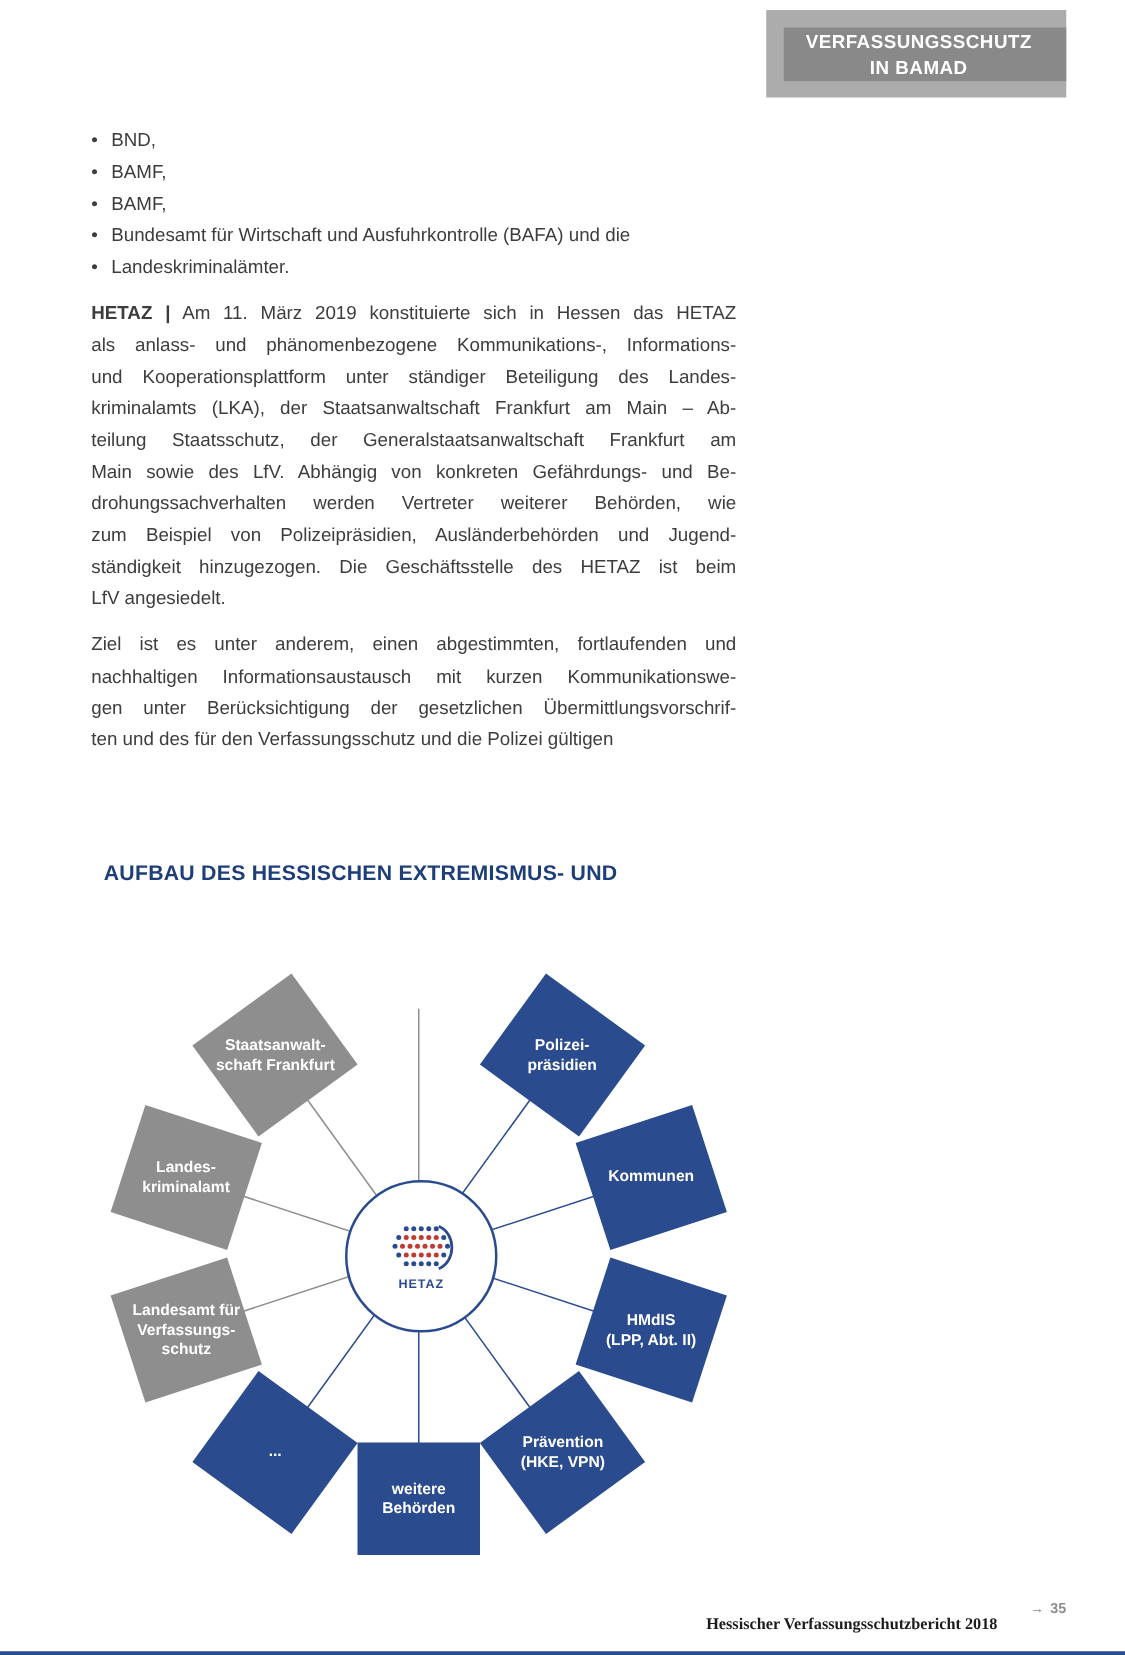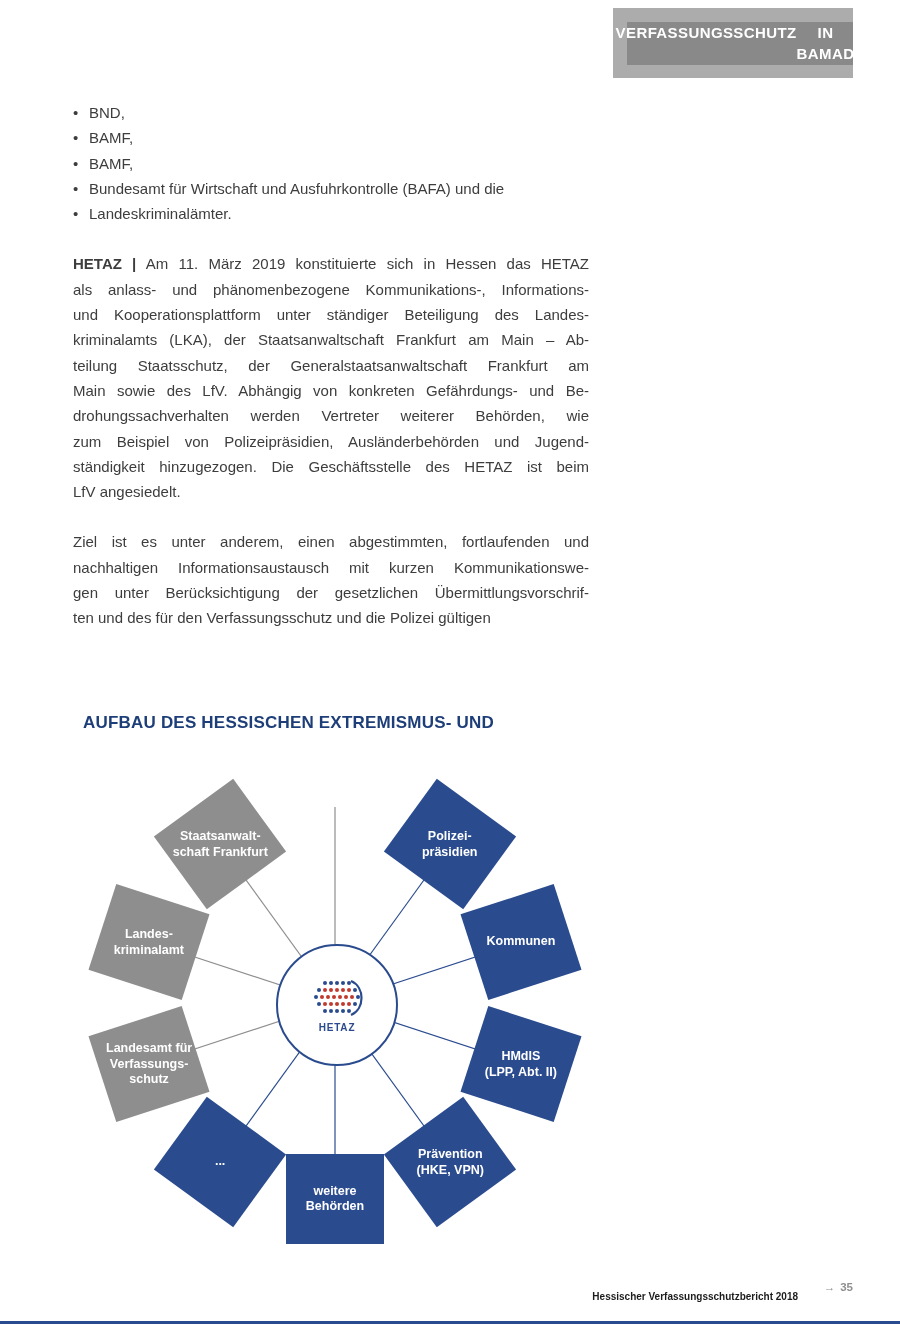--- a/index.html
+++ b/index.html
@@ -6,37 +6,37 @@
   .page {
     position:relative; width:900px; height:1324px; background:#ffffff;
     font-family:"Liberation Sans","DejaVu Sans",sans-serif; color:#3d3d3d;
     overflow:hidden;
   }
 
   
   .badge { position:absolute; left:613px; top:8px; width:240px; height:70px; background:#acacac; }
   .badge-inner {
     position:absolute; left:14px; right:0; top:14px; bottom:13px; background:#898989;
-    display:flex; justify-content:center; text-align:center;
+    display:flex; flex-direction:column; justify-content:center; text-align:center;
     color:#ffffff; font-weight:700; font-size:15px; line-height:21px; letter-spacing:0.4px;
     padding-right:10px;
   }
 
   
   .content { position:absolute; left:73px; top:100px; width:516px; font-size:15px; line-height:25.3px; }
   .bullet-row { display:flex; }
   .bullet-dot { width:16px; flex:0 0 16px; }
-  .para { margin-top:25px; }
+  .para { margin-top:12px; }
   .pline { height:25.3px; }
   .just { text-align:justify; text-align-last:justify; }
   .b { font-weight:700; }
 
   
   .diagram-title {
-    position:absolute; left:83px; top:710px; font-size:17px; line-height:26px;
+    position:absolute; left:83px; top:686px; font-size:17px; line-height:26px;
     font-weight:700; color:#1d3e78; letter-spacing:0.2px;
   }
   .connectors { position:absolute; left:0; top:0; pointer-events:none; }
   .connectors line { stroke-width:1.2; }
   .node {
     position:absolute; width:98px; height:90px;
     display:flex; align-items:center; justify-content:center;
     transform:rotate(var(--rot,0deg));
   }
   .node.gray { background:#8e8e8e; }
@@ -47,21 +47,21 @@
     font-size:12.5px; line-height:15.5px; white-space:pre-line;
   }
   .hub {
     position:absolute; left:276px; top:944px; width:118px; height:118px;
     background:#ffffff; border:2.5px solid #2a4b8e; border-radius:50%;
     display:flex; flex-direction:column; align-items:center; justify-content:center; gap:3px;
   }
   .hub-label { color:#2a4b8e; font-weight:700; font-size:10px; letter-spacing:0.8px; }
 
   
-  .footer-report { position:absolute; top:1291px; right:102px; font-size:10px; font-weight:700; color:#1c1c1c; }
+  .footer-report { position:absolute; top:1291px; right:102px; font-size:13px; font-weight:700; color:#1c1c1c;font-family:Liberation Serif, serif; }
   .footer-page  { position:absolute; top:1281px; right:47px;  font-size:11.5px; font-weight:700; color:#8f8f8f; }
   .footer-page .arrow { margin-right:5px; font-weight:400; }
   .bottom-rule { position:absolute; left:0; right:0; bottom:0; height:3px; background:#2a4b8e; }
 </style>
 </head>
 <body>
 
 <div class="page">
 
   <div class="badge">

